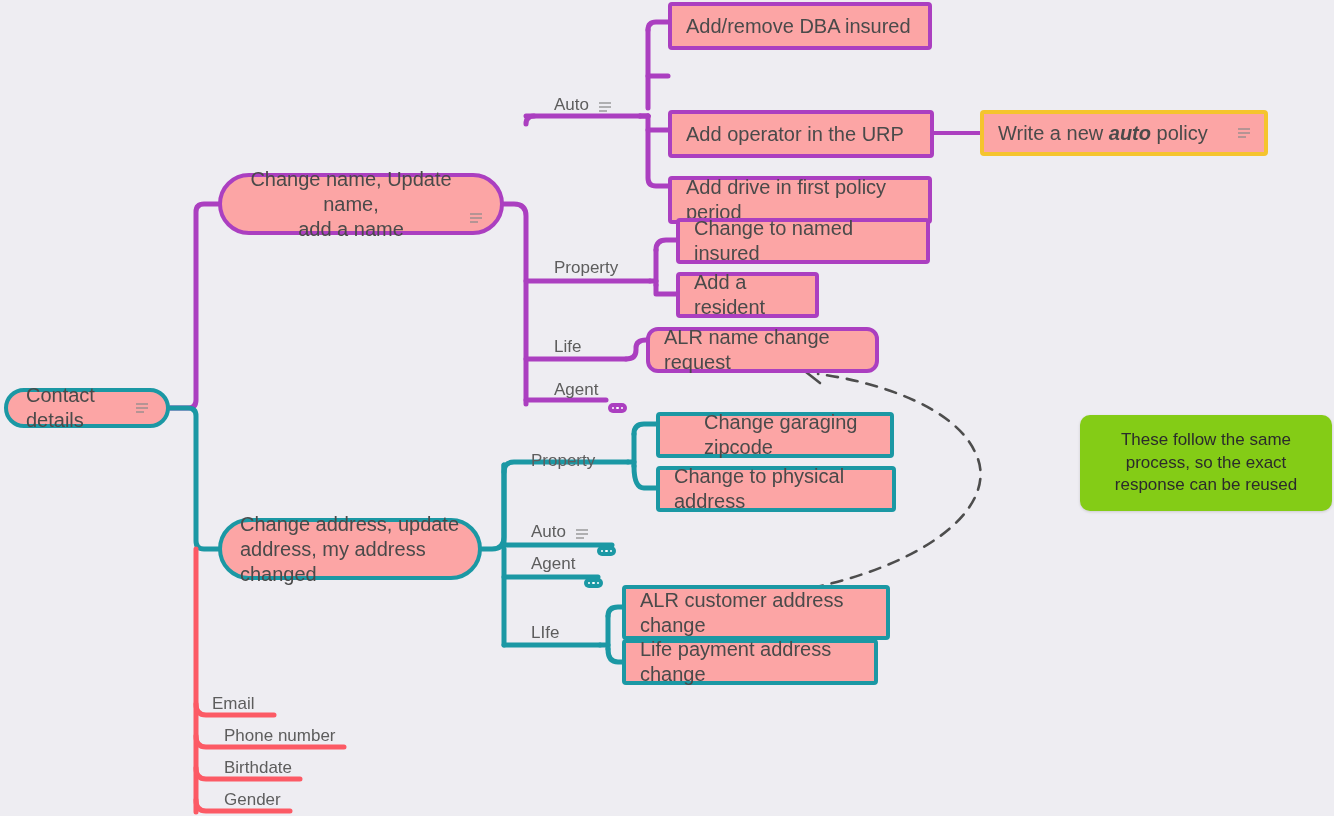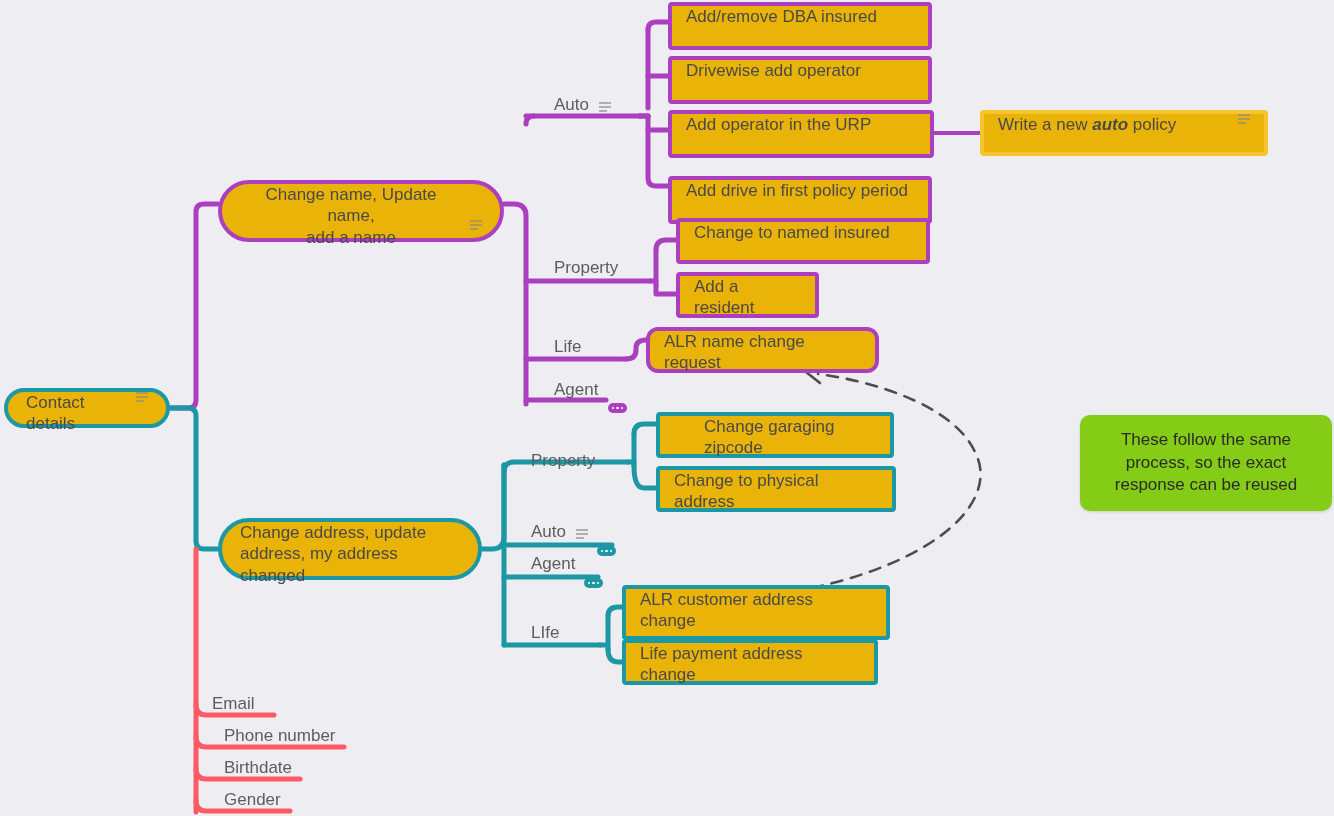--- a/index.html
+++ b/index.html
@@ -9,25 +9,26 @@
     font-family:"Liberation Sans", sans-serif;
     overflow:hidden;
     position:relative;
   }
   #canvas{position:absolute;left:0;top:0;width:1334px;height:816px;}
   svg.wires{position:absolute;left:0;top:0;width:1334px;height:816px;pointer-events:none;}
 
   
   .node{
     position:absolute;
-    background:#eab308;
+    background:#fca5a5;
     box-sizing:border-box;
     display:flex;
+    align-items:center;
     color:#4a4a4a;
-    font-size:17px;
+    font-size:20px;
     line-height:1.25;
   }
   .node .txt{flex:1 1 auto;}
   .rect{border-style:solid;border-width:4px;border-radius:4px;padding:0 14px;}
   .pill{border-style:solid;border-width:4px;border-radius:999px;padding:0 18px;}
 
   .c-purple{border-color:#ab3fc0;}
   .c-teal{border-color:#1b98a4;}
   .c-amber{border-color:#f5c42e;}
 
@@ -157,21 +158,21 @@
 
   <div class="node pill c-teal" style="left:4px;top:388px;width:166px;height:40px;">
     <span class="txt">Contact details</span>
     <span class="note-ico">
         <i></i>
         <i></i>
         <i></i>
       </span>
   </div>
 
-  <div class="node pill c-purple" style="left:218px;top:173px;width:286px;height:62px;margin-top:7px;">
+  <div class="node pill c-purple" style="left:218px;top:173px;width:286px;height:62px;">
     <span class="txt center-txt">
       <span>Change name, Update name,</span><br>
       <span>add a name</span>
     </span>
     <span class="note-ico" style="align-self:flex-end;margin-bottom:8px;">
         <i></i>
         <i></i>
         <i></i>
       </span>
   </div>
@@ -194,23 +195,20 @@
     <span>Agent</span>
     <span class="dots d-purple" style="position:absolute;left:54px;top:23px;">
         <s></s>
         <s></s>
         <s></s>
       </span>
   </div>
 
   <div class="node rect c-purple" style="left:668px;top:2px;width:264px;height:48px;">
     <span class="txt">Add/remove DBA insured</span>
-  </div>
-  <div class="node rect c-purple" style="left:668px;top:56px;width:264px;height:48px;">
-    <span class="txt">Drivewise add operator</span>
   </div>
   <div class="node rect c-purple" style="left:668px;top:110px;width:266px;height:48px;">
     <span class="txt">Add operator in the URP</span>
   </div>
   <div class="node rect c-purple" style="left:668px;top:176px;width:264px;height:48px;">
     <span class="txt">Add drive in first policy period</span>
   </div>
 
   <div class="node rect c-purple" style="left:676px;top:218px;width:254px;height:46px;">
     <span class="txt">Change to named insured</span>

